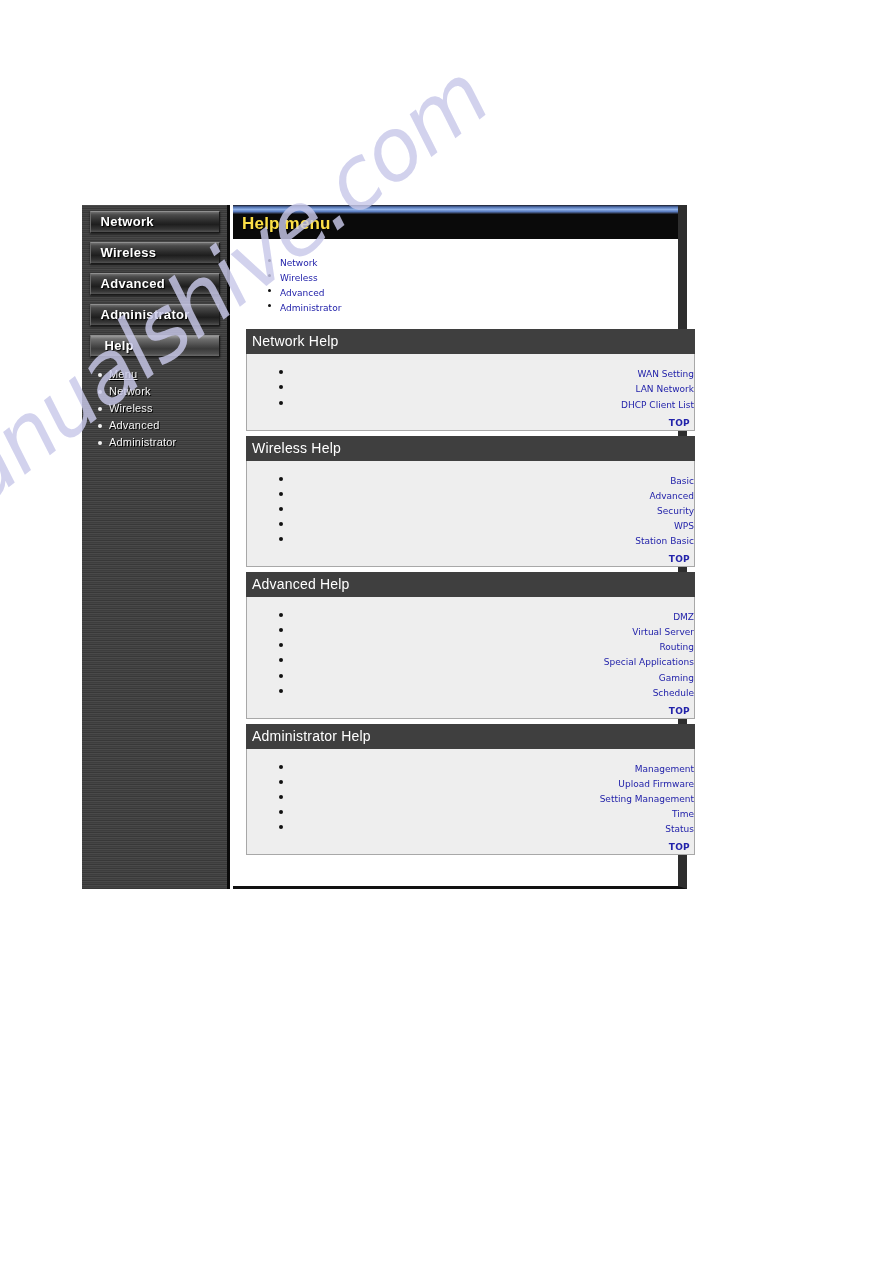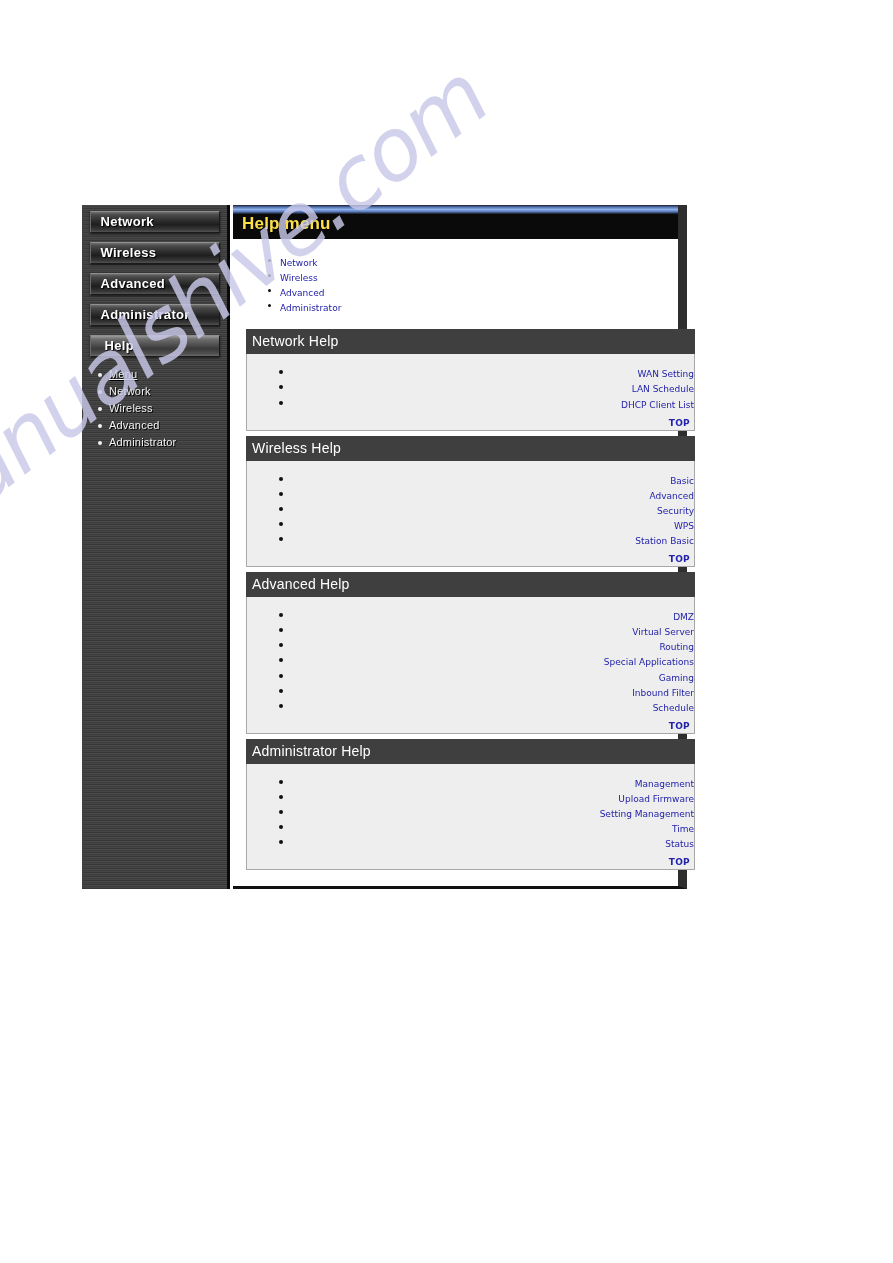--- a/index.html
+++ b/index.html
@@ -294,21 +294,21 @@
             <li><a>Wireless</a></li>
             <li><a>Advanced</a></li>
             <li><a>Administrator</a></li>
           </ul>
         <div id="sections">
             <div class="panel">
               <div class="panel-head">Network Help</div>
               <div class="panel-body">
                 <ul>
                   <li><a>WAN Setting</a></li>
-                  <li><a>LAN Schedule</a></li>
+                  <li><a>LAN Network</a></li>
                   <li><a>DHCP Client List</a></li>
                 </ul>
                 <a class="top-link">TOP</a>
               </div>
             </div>
             <div class="panel">
               <div class="panel-head">Wireless Help</div>
               <div class="panel-body">
                 <ul>
                   <li><a>Basic</a></li>
@@ -322,21 +322,20 @@
             </div>
             <div class="panel">
               <div class="panel-head">Advanced Help</div>
               <div class="panel-body">
                 <ul>
                   <li><a>DMZ</a></li>
                   <li><a>Virtual Server</a></li>
                   <li><a>Routing</a></li>
                   <li><a>Special Applications</a></li>
                   <li><a>Gaming</a></li>
-                  <li><a>Inbound Filter</a></li>
                   <li><a>Schedule</a></li>
                 </ul>
                 <a class="top-link">TOP</a>
               </div>
             </div>
             <div class="panel">
               <div class="panel-head">Administrator Help</div>
               <div class="panel-body">
                 <ul>
                   <li><a>Management</a></li>

